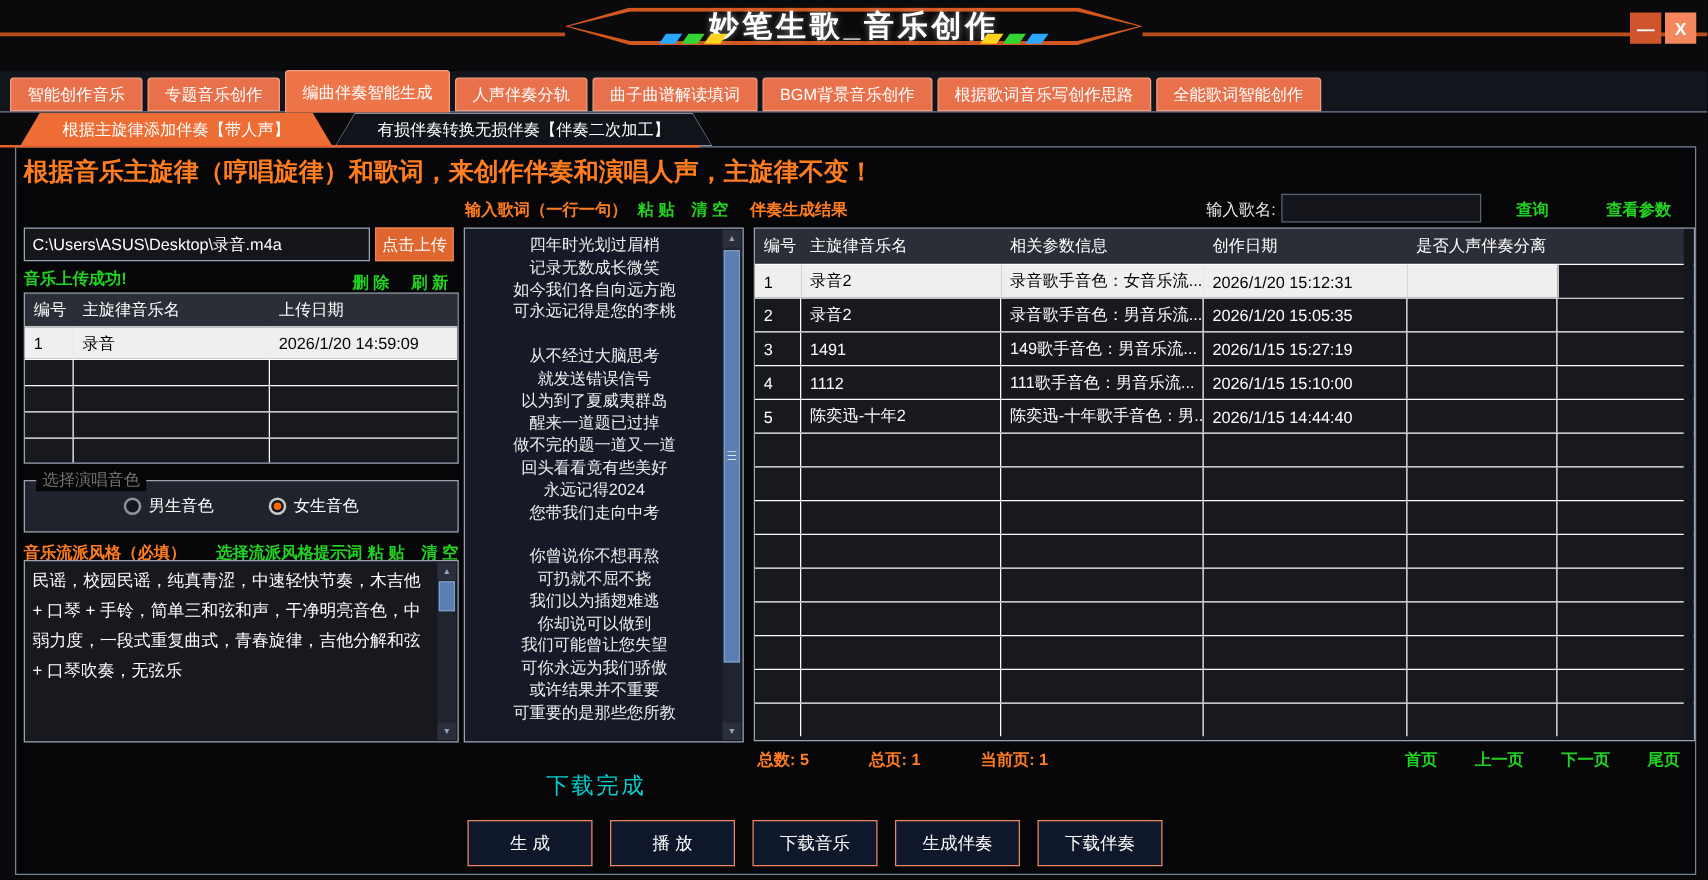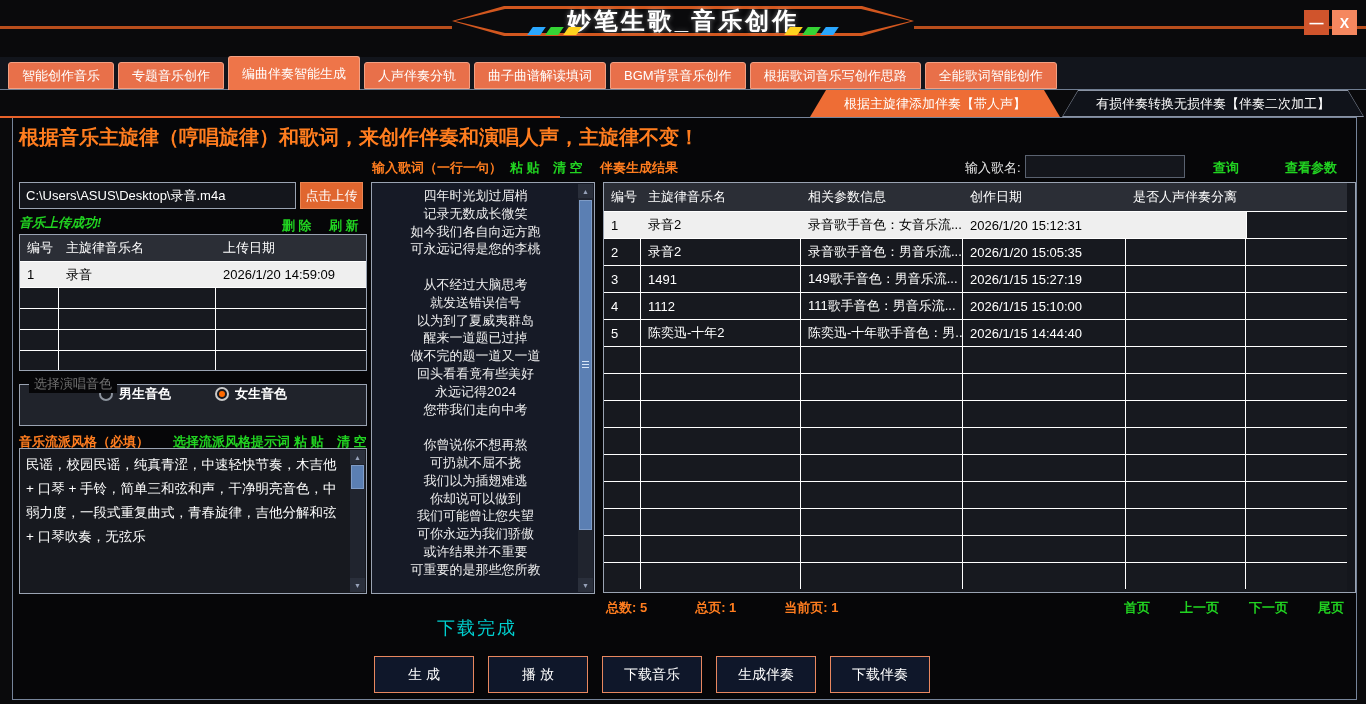--- a/index.html
+++ b/index.html
@@ -32,21 +32,21 @@
   .win-close { left:1332px; background:#f5875f; }
 
   
   .tabbar { position:absolute; top:57px; left:0; right:0; height:33px; background:#12151c;
     border-bottom:1px solid #6f7d91; display:flex; align-items:flex-end; padding-left:8px; gap:4px; }
   .tab { height:27px; background:#e8704a; border:1px solid #f2a083; border-radius:3px 3px 0 0;
     color:#fff; font-size:13px; display:flex; align-items:center; padding:0 13px; white-space:nowrap; }
   .tab.active { height:34px; background:#ee7549; border-bottom:none; margin-bottom:-1px; }
 
   
-  .subtabbar { position:absolute; top:90px; left:0; right:0; height:27px; display:flex; padding-left:0;justify-content:flex-end; }
+  .subtabbar { position:absolute; top:90px; left:0; right:0; height:27px; display:flex; padding-left:16px; }
   .subtab { position:relative; height:27px; margin-right:2px; }
   .subtab-shape-border { position:absolute; inset:0; background:#8a93a3;
     clip-path:polygon(16px 0, calc(100% - 16px) 0, 100% 100%, 0 100%); }
   .subtab-shape-inner { position:absolute; inset:1px; background:#10131a;
     clip-path:polygon(15px 0, calc(100% - 15px) 0, 100% 100%, 0 100%); }
   .subtab.active .subtab-shape-border { background:#ee6d35; }
   .subtab-label { position:relative; display:flex; height:100%; align-items:center;
     padding:0 34px; font-size:13px; color:#fff; white-space:nowrap; }
   .subtab-underline { position:absolute; top:116px; left:0; width:560px; height:2px; background:#e8622a; z-index:3; }
 
@@ -68,21 +68,21 @@
     background:#14161c; border:1px solid #5a6270; color:#fff; font-size:13px; padding:0 5px; }
   .query-link { position:absolute; top:41px; left:1200px; }
   .viewparams-link { position:absolute; top:41px; left:1272px; }
 
   
   .file-input { position:absolute; top:64px; left:6px; width:277px; height:27px; background:#14161c;
     border:1px solid #9aa3b2; color:#fff; font-size:13px; padding:0 6px;
     font-family:"Liberation Sans", sans-serif; }
   .upload-btn { position:absolute; top:64px; left:287px; width:63px; height:27px; background:#e0662f;
     border:1px solid #ea8552; color:#fff; font-size:13px; cursor:default; }
-  .upload-status { position:absolute; top:96px; left:6px;font-style:italic; }
+  .upload-status { position:absolute; top:96px; left:6px; }
   .del-link { position:absolute; top:99px; left:269px; }
   .refresh-link { position:absolute; top:99px; left:316px; }
 
   .data-table { position:absolute; border:1px solid #9aa3b2; background:#17191f; overflow:hidden; }
   .upload-table { top:116px; left:6px; width:348px; height:137px; }
   .results-table { top:64px; left:590px; width:753px; height:411px; }
   .t-row { display:flex; width:100%; }
   .t-head { background:#2b2e36; }
   .t-cell { font-size:13px; color:#fff; padding:0 7px; display:flex; align-items:center;
     white-space:nowrap; overflow:hidden; flex-shrink:0; }
@@ -90,22 +90,22 @@
   .t-body-row .t-cell { border-right:1px solid #fff; }
   .t-body-row .t-cell:last-child { border-right:none; }
   .t-row.sel .t-cell { background:#efefef; color:#000; border-right-color:#efefef; }
   .t-row.sel .t-cell.keep-dark { background:#17191f; border-left:1px solid #fff; }
 
   
   .voice-box { position:absolute; top:266px; left:6px; width:348px; height:42px;
     border:1px solid #9aa3b2; background:#20232b; }
   .voice-legend { position:absolute; top:257px; left:16px; background:#060608; padding:0 5px;
     font-size:13px; color:#737373; z-index:2; }
-  .voice-options { position:absolute; inset:0; display:flex; align-items:flex-start;
-    justify-content:space-around; padding:0 57px;font-weight:bold; }
+  .voice-options { position:absolute; inset:0; display:flex; align-items:center;
+    justify-content:space-around; padding:0 57px; }
   .radio-item { display:flex; align-items:center; gap:6px; font-size:13px; color:#fff; }
   .radio-circle { width:14px; height:14px; border-radius:50%; border:2px solid #8d949e;
     background:#15171c; position:relative; }
   .radio-circle.checked { border-color:#c9c9c9; }
   .radio-circle.checked::after { content:""; position:absolute; left:2px; top:2px; width:6px;
     height:6px; border-radius:50%; background:#ff6a00; }
 
   .genre-label { position:absolute; top:315px; left:6px; }
   .genre-prompt { position:absolute; top:315px; left:160px; }
   .genre-paste { position:absolute; top:315px; left:281px; }

